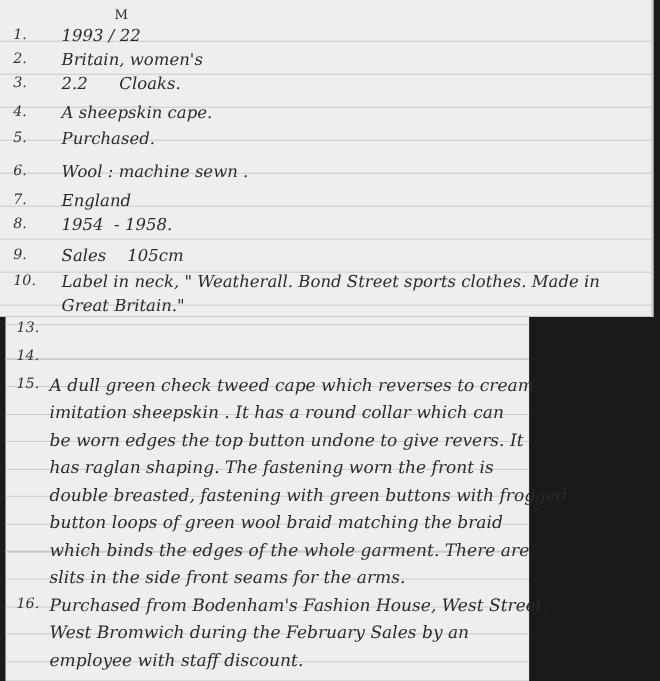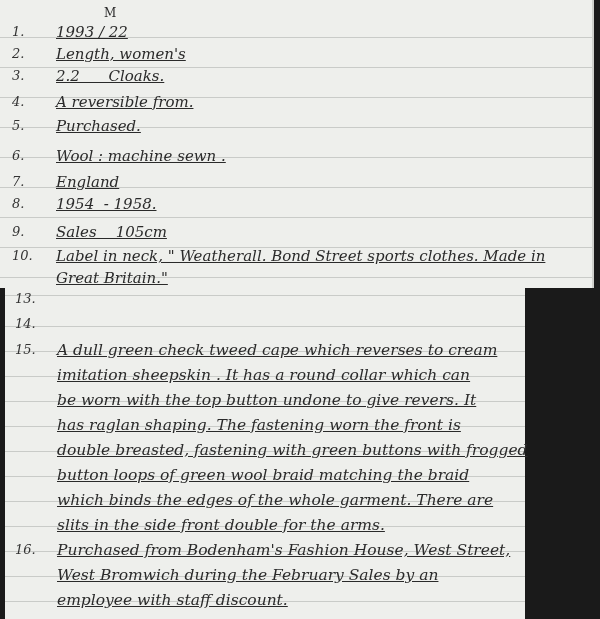--- a/index.html
+++ b/index.html
@@ -17,52 +17,51 @@
     .sheet-top {
       top: 0; width: 592px; height: 288px;
       border-right: 2px solid #cfd0cc;
       background-image: repeating-linear-gradient(to bottom, transparent 0, transparent 29px, #c9cbc8 29px, #c9cbc8 30px);
       background-position: 0 8px;
     }
     .sheet-bottom {
       top: 288px; left: 5px; width: 476px; height: 331px;
       background-image: repeating-linear-gradient(to bottom, transparent 0, transparent 24px, #c9cbc8 24px, #c9cbc8 25px);
       background-position: 0 14px;
-      padding-left: 44px;
     }
     .row { position: absolute; left: 0; right: 0; font-size: 15px; line-height: 20px; white-space: nowrap; }
     .num { position: absolute; left: 12px; width: 30px; font-size: 13px; color: #333; }
-    .txt { position: absolute; left: 56px; text-decoration: underline; }
+    .txt { position: absolute; left: 56px; }
     .sheet-bottom .num { left: 10px; }
-    .sheet-bottom .txt { left: 52px; text-align: right; }
+    .sheet-bottom .txt { left: 40px; text-align: right; }
     .sup-m { position: absolute; left: 104px; top: 6px; font-size: 12px; font-style: normal; }
     .dash-mark { position: absolute; left: 290px; top: 291px; width: 6px; height: 1px; background: #333; }
     .para { font-size: 15.5px; }
   </style>
 </head>
 <body>
 
 <div class="sheet sheet-top">
   <span class="sup-m">M</span>
 
   <div class="row" style="top:22px">
     <span class="num">1.</span>
     <span class="txt">1993 / 22</span>
   </div>
   <div class="row" style="top:44px">
     <span class="num">2.</span>
-    <span class="txt">Length, women's</span>
+    <span class="txt">Britain, women's</span>
   </div>
   <div class="row" style="top:66px">
     <span class="num">3.</span>
     <span class="txt" style="white-space:pre">2.2      Cloaks.</span>
   </div>
   <div class="row" style="top:92px">
     <span class="num">4.</span>
-    <span class="txt">A reversible from.</span>
+    <span class="txt">A sheepskin cape.</span>
   </div>
   <div class="row" style="top:116px">
     <span class="num">5.</span>
     <span class="txt">Purchased.</span>
   </div>
   <div class="row" style="top:146px">
     <span class="num">6.</span>
     <span class="txt">Wool : machine sewn .</span>
   </div>
   <div class="row" style="top:172px">
@@ -97,36 +96,36 @@
   </div>
 
   <div class="row para" style="top:52px">
     <span class="num">15.</span>
     <span class="txt">A dull green check tweed cape which reverses to cream</span>
   </div>
   <div class="row para" style="top:77px">
     <span class="txt">imitation sheepskin . It has a round collar which can</span>
   </div>
   <div class="row para" style="top:102px">
-    <span class="txt">be worn with the top button undone to give revers. It</span>
+    <span class="txt">be worn edges the top button undone to give revers. It</span>
   </div>
   <div class="row para" style="top:127px">
     <span class="txt">has raglan shaping. The fastening worn the front is</span>
   </div>
   <div class="row para" style="top:152px">
     <span class="txt">double breasted, fastening with green buttons with frogged</span>
   </div>
   <div class="row para" style="top:177px">
     <span class="txt">button loops of green wool braid matching the braid</span>
   </div>
   <div class="row para" style="top:202px">
     <span class="txt">which binds the edges of the whole garment. There are</span>
   </div>
   <div class="row para" style="top:227px">
-    <span class="txt">slits in the side front double for the arms.</span>
+    <span class="txt">slits in the side front seams for the arms.</span>
   </div>
 
   <div class="row para" style="top:252px">
     <span class="num">16.</span>
     <span class="txt">Purchased from Bodenham's Fashion House, West Street,</span>
   </div>
   <div class="row para" style="top:277px">
     <span class="txt">West Bromwich during the February Sales by an</span>
   </div>
   <div class="row para" style="top:302px">

